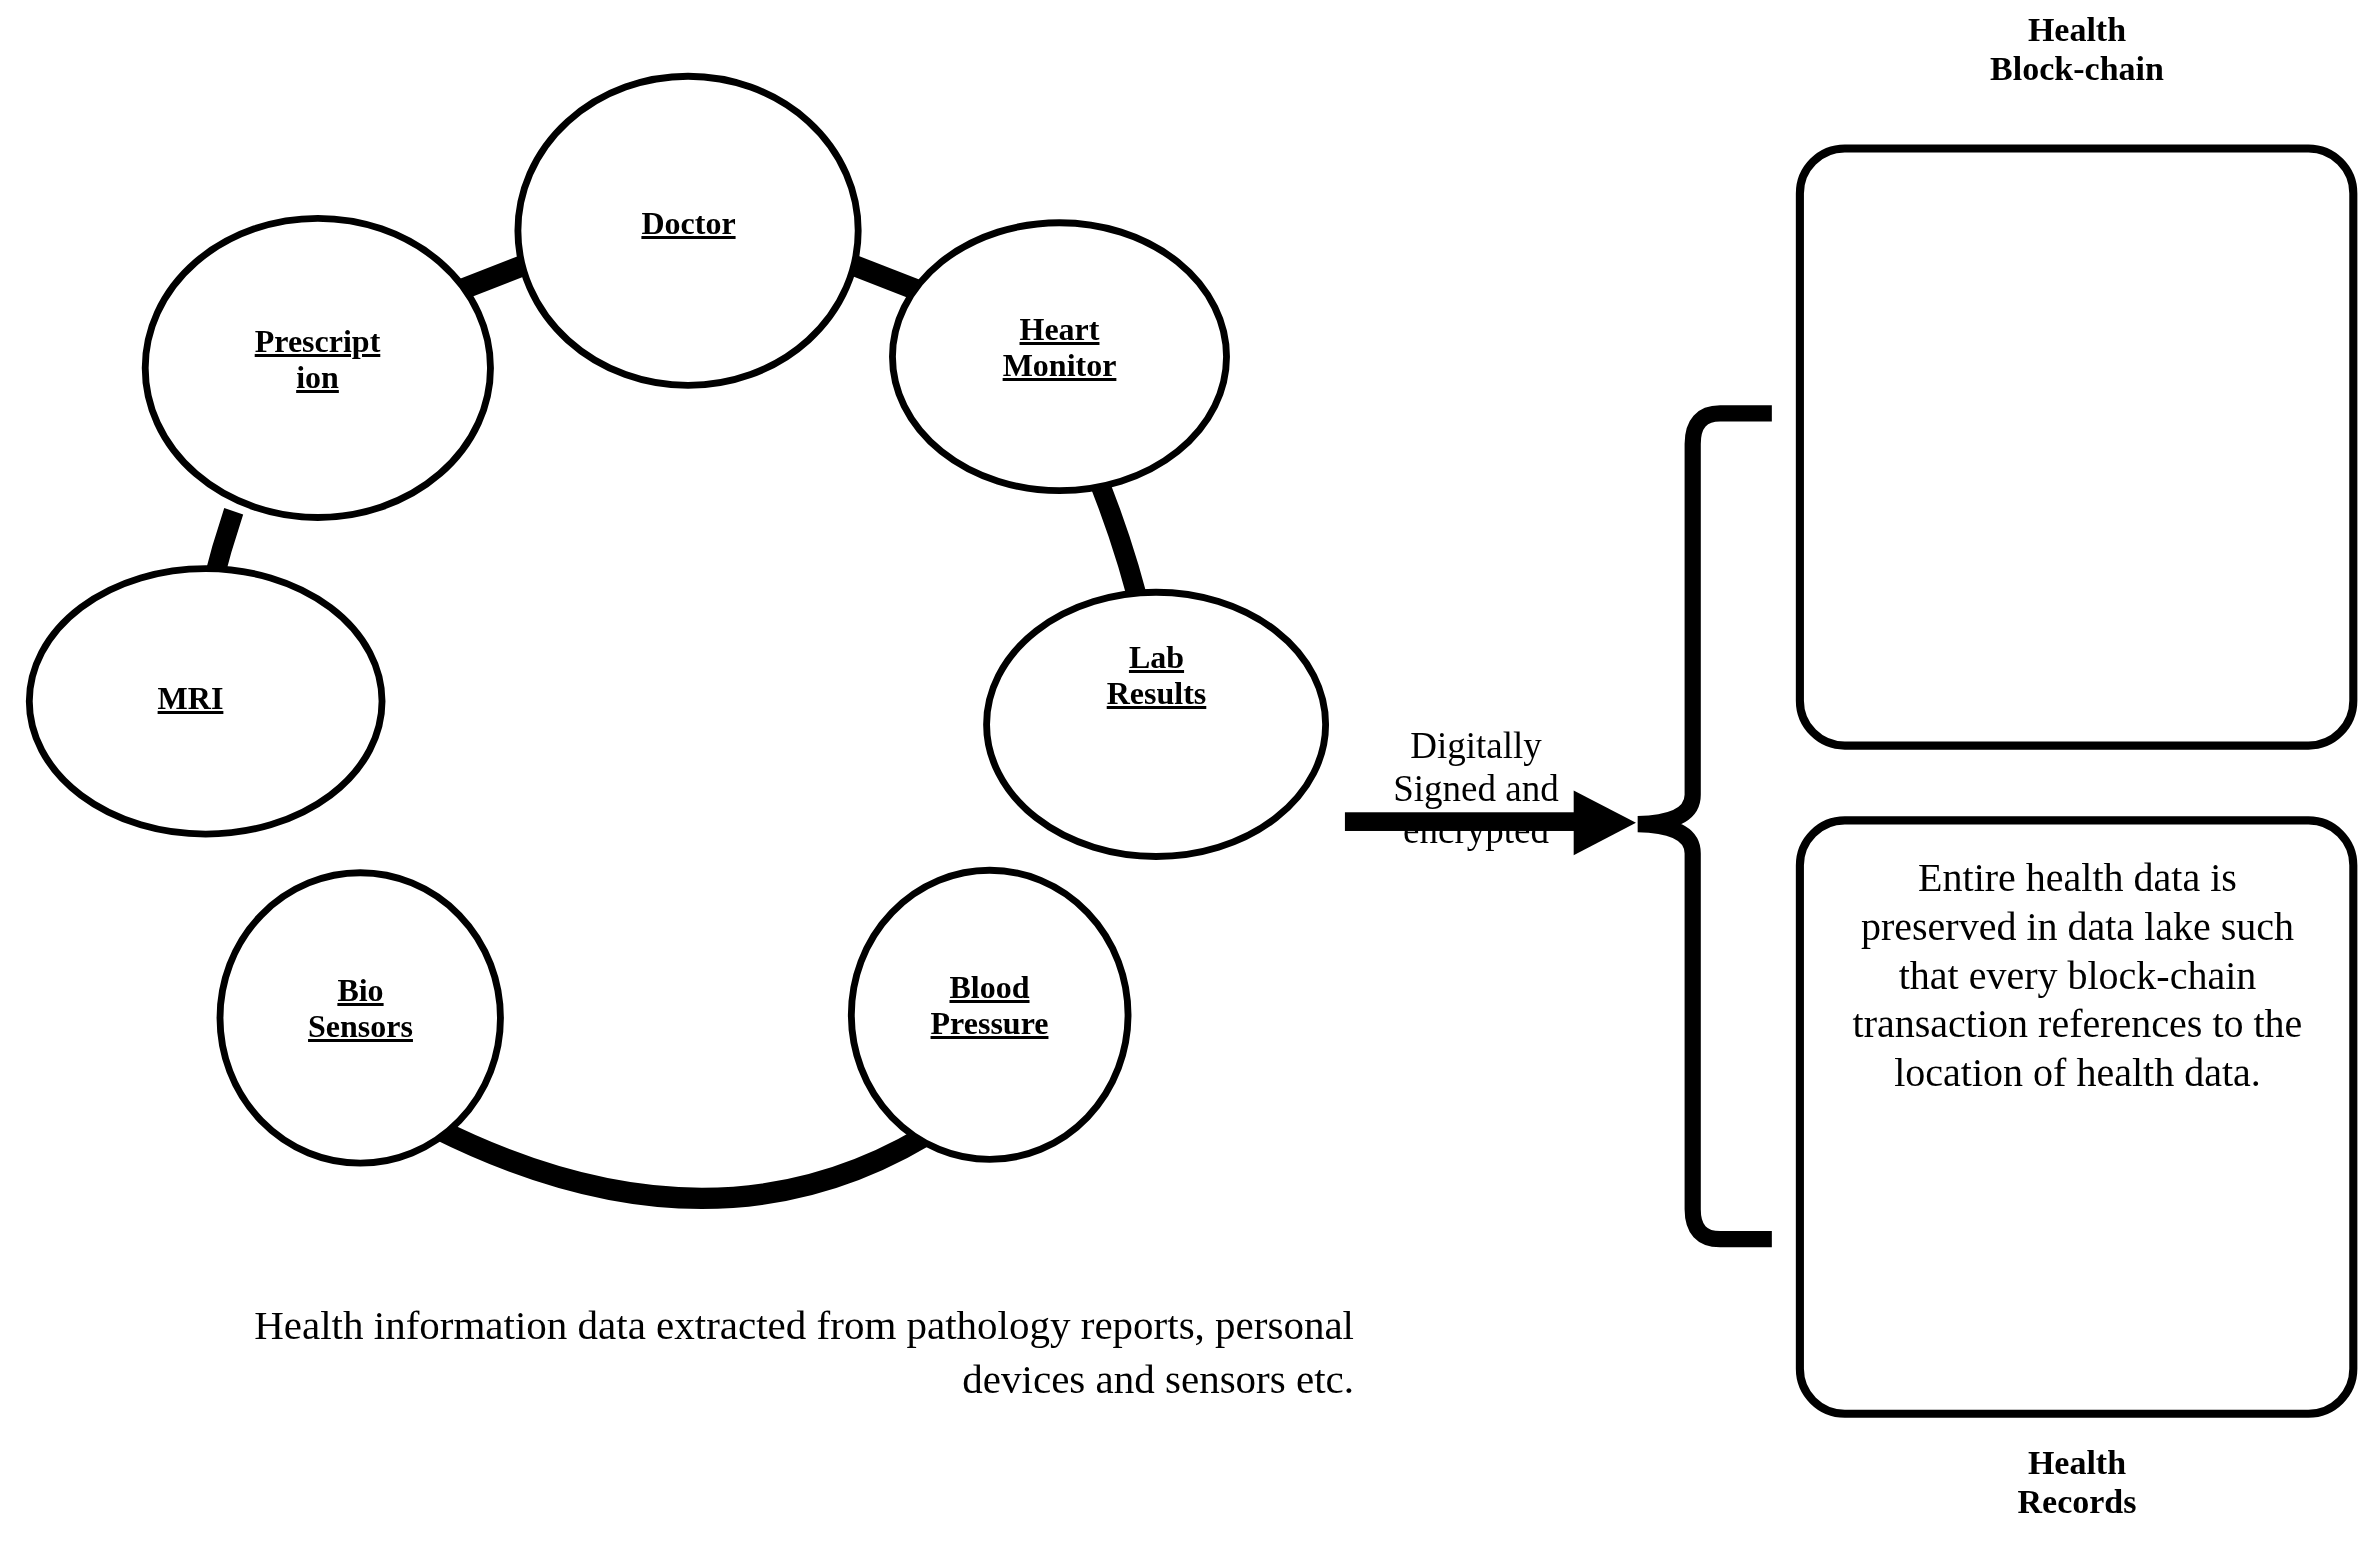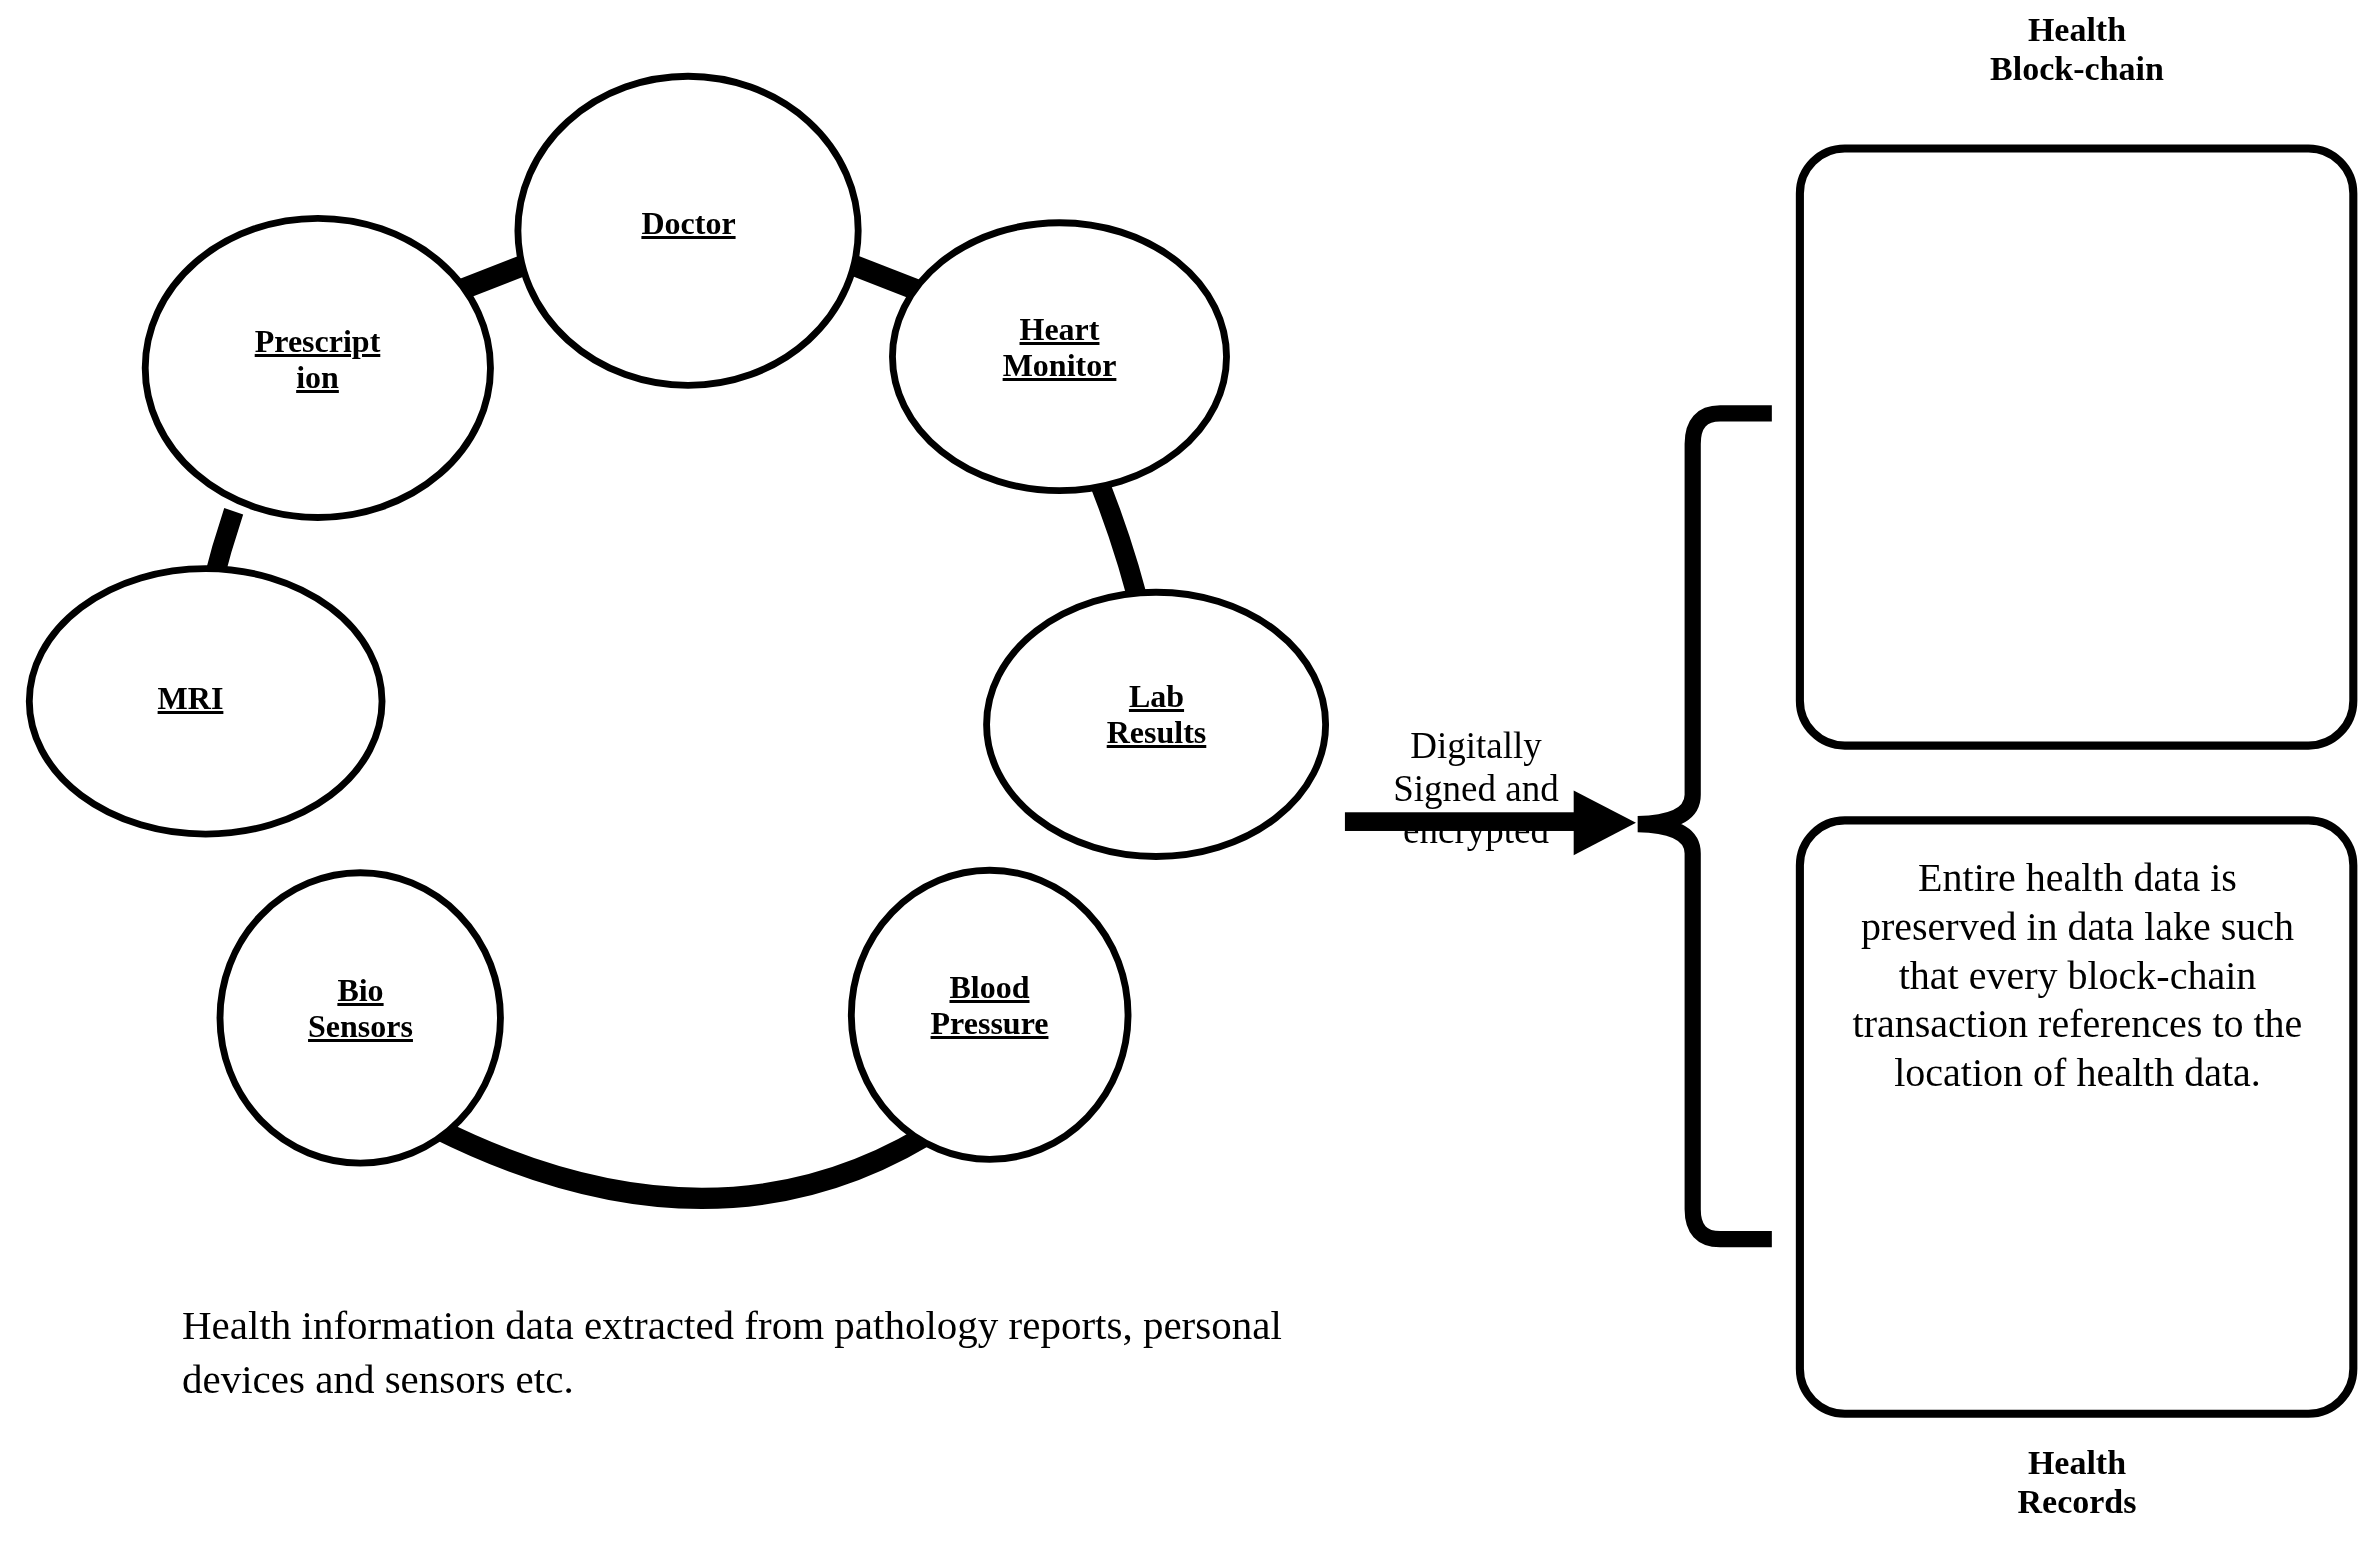--- a/index.html
+++ b/index.html
@@ -62,20 +62,21 @@
     color: #000000;
     white-space: pre-line;
     margin-top: 28px;
   }
   .footer-note {
     position: absolute;
     font-family: "Liberation Serif", "DejaVu Serif", serif;
     font-weight: normal;
     color: #000000;
     line-height: 1.32;
+    text-align: right;
   }
 </style>
 </head>
 <body>
 
 <div id="stage">
 
   <svg id="diagram-svg" viewBox="0 0 3814 2496" xmlns="http://www.w3.org/2000/svg">
 
     <g fill="none" stroke="#000000" stroke-linecap="butt">
@@ -122,21 +123,21 @@
       <rect x="2888" y="238" rx="72" ry="72" width="888" height="958"></rect>
       <rect x="2888" y="1316" rx="72" ry="72" width="888" height="952"></rect>
     </g>
   </svg>
 
   <div class="node-label" style="left:564px; top:206px; width:249px; font-size:32px;">Doctor</div>
 
   <div class="node-label" style="left:935px; top:312px; width:249px; font-size:32px;">Heart
 Monitor</div>
 
-  <div class="node-label" style="left:1032px; top:679px; width:249px; font-size:32px;">Lab
+  <div class="node-label" style="left:1032px; top:640px; width:249px; font-size:32px;">Lab
 Results</div>
 
   <div class="node-label" style="left:865px; top:970px; width:249px; font-size:32px;">Blood
 Pressure</div>
 
   <div class="node-label" style="left:236px; top:973px; width:249px; font-size:32px;">Bio
 Sensors</div>
 
   <div class="node-label" style="left:66px; top:681px; width:249px; font-size:32px;">MRI</div>
 

